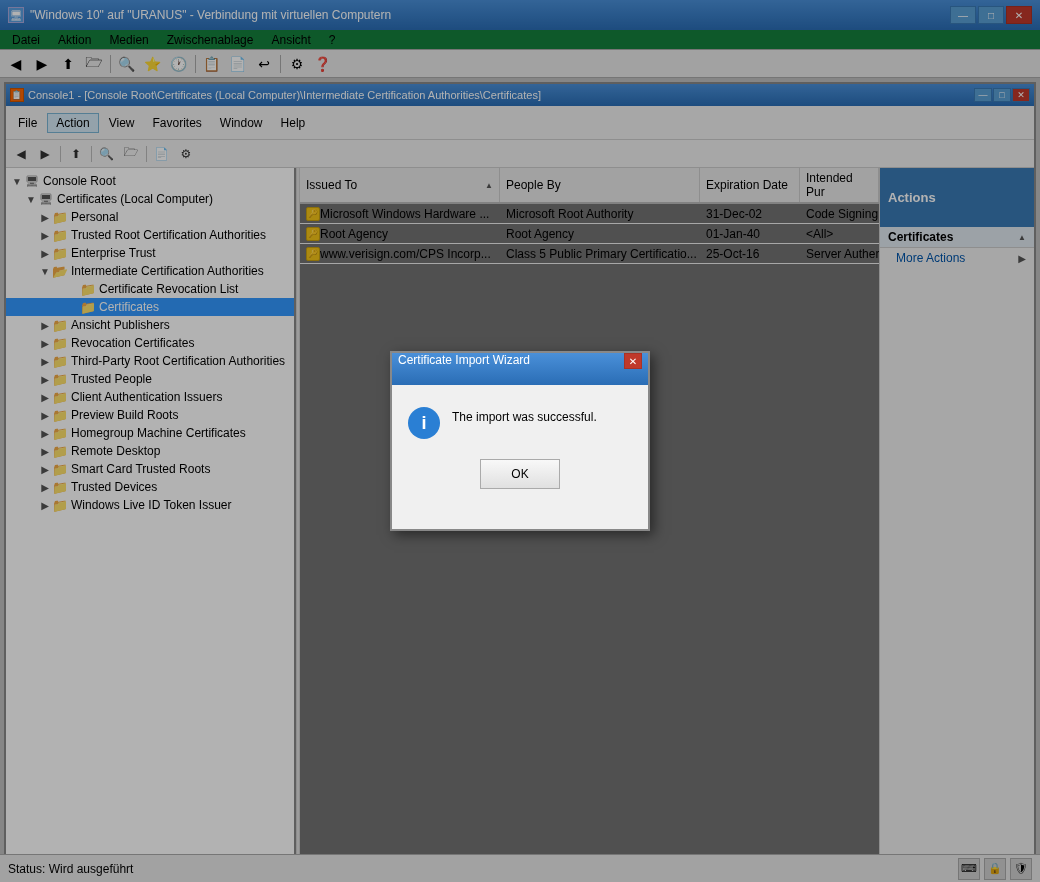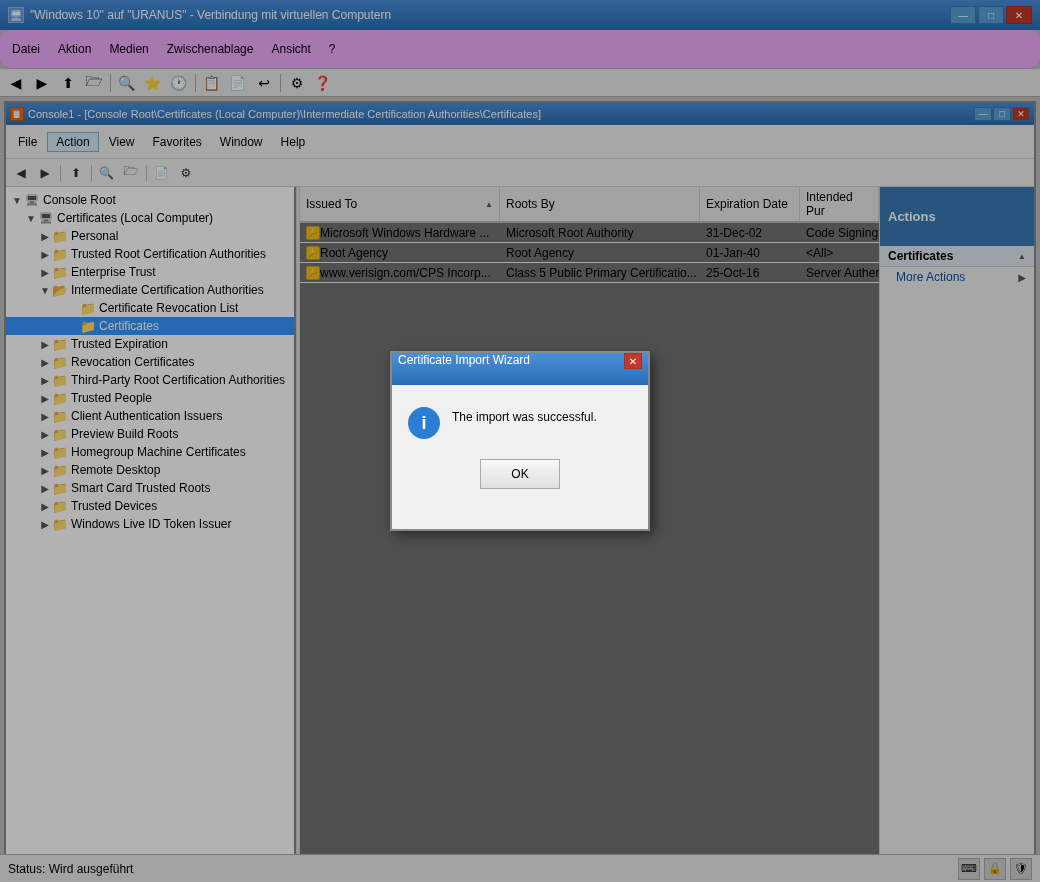--- a/index.html
+++ b/index.html
@@ -52,28 +52,27 @@
       border: 1px solid #3a7ab5;
       color: white;
       font-size: 10px;
       display: flex; align-items: center; justify-content: center;
       cursor: pointer;
     }
     .tb-btn.close { background: #c0392b; border-color: #a93226; }
 
     
     .menu-bar-outer {
-      background: #f0abfc;
+      background: #15803d;
       border-bottom: 1px solid #aaa;
-      height: 39px;
+      height: 20px;
       display: flex;
       align-items: center;
       padding: 0 4px;
       gap: 2px;
-      border-radius: 10px;
     }
     .menu-item-outer {
       padding: 2px 8px;
       cursor: pointer;
       font-size: 12px;
     }
 
     
     .toolbar-outer {
       background: #e8e8e8;
@@ -579,21 +578,21 @@
         <span style="display:inline-block;width:56px"></span>
         <span class="tree-expand"></span>
         <span class="tree-folder-icon folder-yellow">📁</span>
         <span>Certificates</span>
       </div>
 
       <div class="tree-item">
         <span style="display:inline-block;width:28px"></span>
         <span class="tree-expand">▶</span>
         <span class="tree-folder-icon folder-yellow">📁</span>
-        <span>Trusted Expiration</span>
+        <span>Ansicht Publishers</span>
       </div>
 
       <div class="tree-item">
         <span style="display:inline-block;width:28px"></span>
         <span class="tree-expand">▶</span>
         <span class="tree-folder-icon folder-yellow">📁</span>
         <span>Revocation Certificates</span>
       </div>
 
       <div class="tree-item">
@@ -665,21 +664,21 @@
     <div class="right-panel">
 
       <div class="table-panel">
 
         <div class="table-header">
           <div class="table-col-header col-issued-to">
             <span>Issued To</span>
             <span class="sort-arrow">▲</span>
           </div>
           <div class="table-col-header col-issued-by">
-            <span>Roots By</span>
+            <span>People By</span>
           </div>
           <div class="table-col-header col-expiry">
             <span>Expiration Date</span>
           </div>
           <div class="table-col-header col-purpose">
             <span>Intended Pur</span>
           </div>
         </div>
 
         <div class="table-body">

